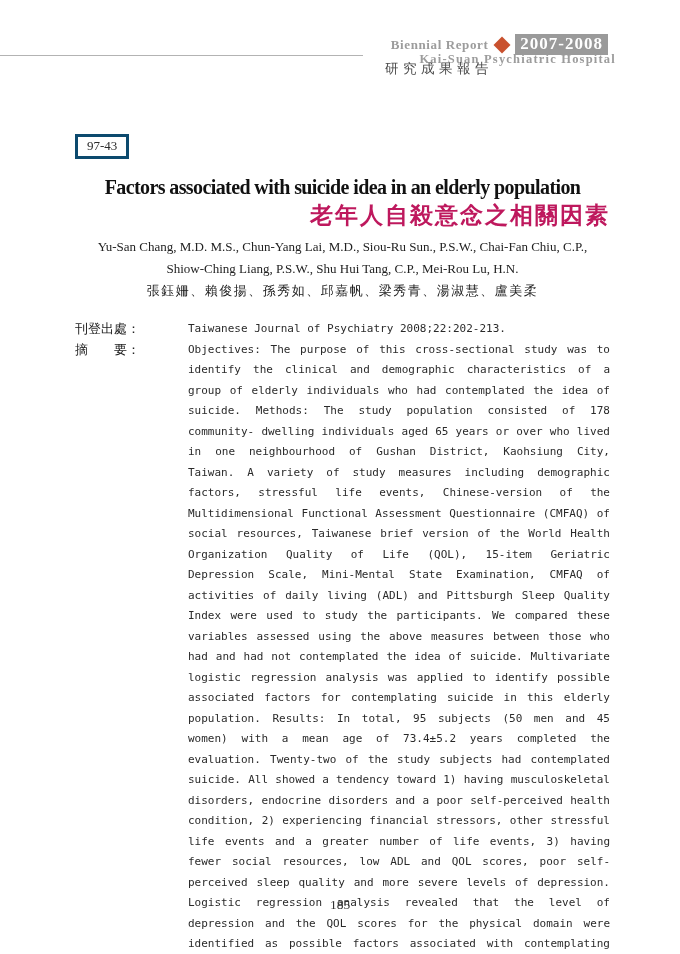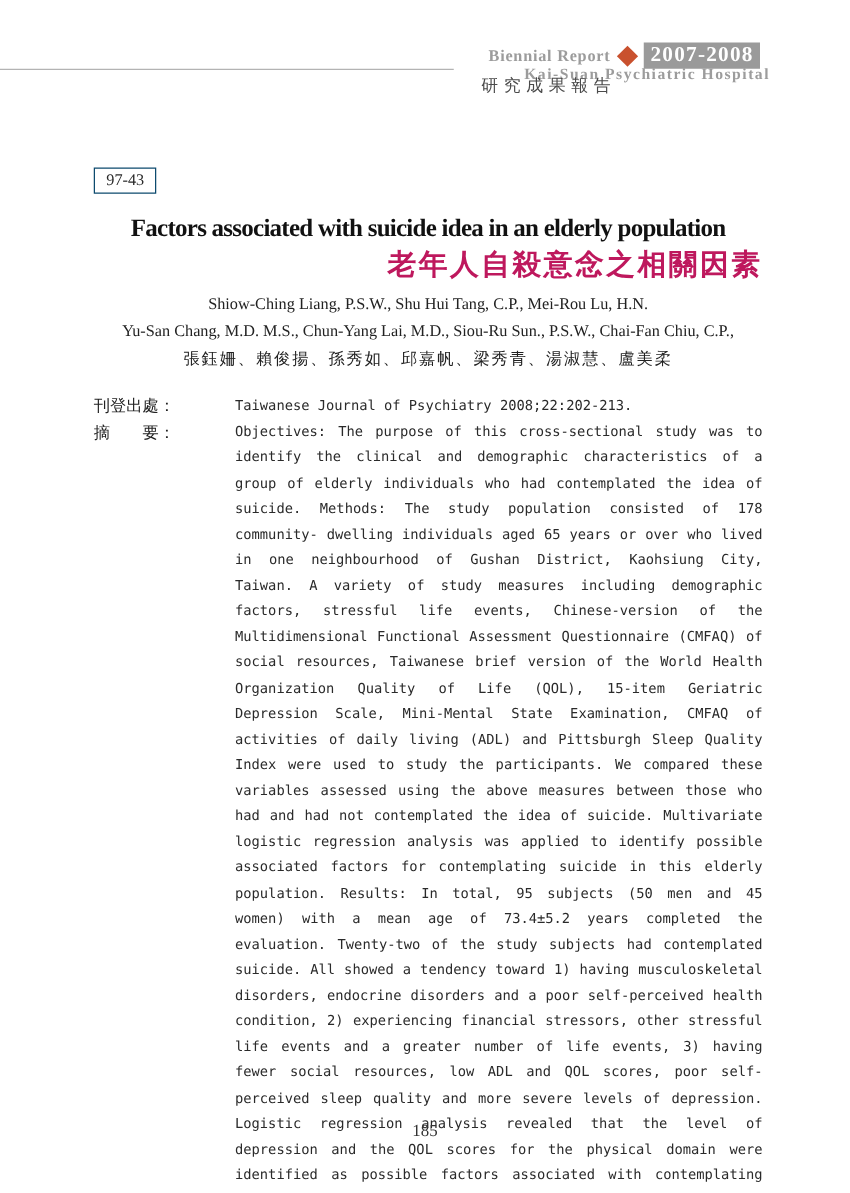--- a/index.html
+++ b/index.html
@@ -99,21 +99,21 @@
 
   
   .main {
     position: absolute;
     left: 75px;
     top: 134px;
     width: 535px;
   }
   .code-box {
     display: inline-block;
-    border: 1px solid #0c4a6e;
+    border: 3px solid #0c4a6e;
     padding: 0px 9px 1px 9px;
     font-family: "Liberation Serif", serif;
     font-size: 13px;
     color: #2a2a2a;
     line-height: 18px;
   }
   .title-en {
     margin-top: 15px;
     text-align: center;
     font-family: "Liberation Serif", serif;
@@ -203,22 +203,22 @@
   <div class="header-rule"></div>
   <div class="section-title-cn">研究成果報告</div>
 
   <div class="main">
     <span class="code-box">97-43</span>
 
     <div class="title-en">Factors associated with suicide idea in an elderly population</div>
     <div class="title-cn">老年人自殺意念之相關因素</div>
 
     <div class="authors">
+      <div>Yu-San Chang, M.D. M.S., Chun-Yang Lai, M.D., Siou-Ru Sun., P.S.W., Chai-Fan Chiu, C.P.,</div>
       <div>Shiow-Ching Liang, P.S.W., Shu Hui Tang, C.P., Mei-Rou Lu, H.N.</div>
-      <div>Yu-San Chang, M.D. M.S., Chun-Yang Lai, M.D., Siou-Ru Sun., P.S.W., Chai-Fan Chiu, C.P.,</div>
       <div class="authors-cn">張鈺姍、賴俊揚、孫秀如、邱嘉帆、梁秀青、湯淑慧、盧美柔</div>
     </div>
 
     <div class="meta">
       <div class="meta-row">
         <span class="row-label">刊登出處：</span>
         <span class="row-value">Taiwanese Journal of Psychiatry 2008;22:202-213.</span>
       </div>
       <div class="meta-row">
         <span class="row-label">摘　　要：</span>

